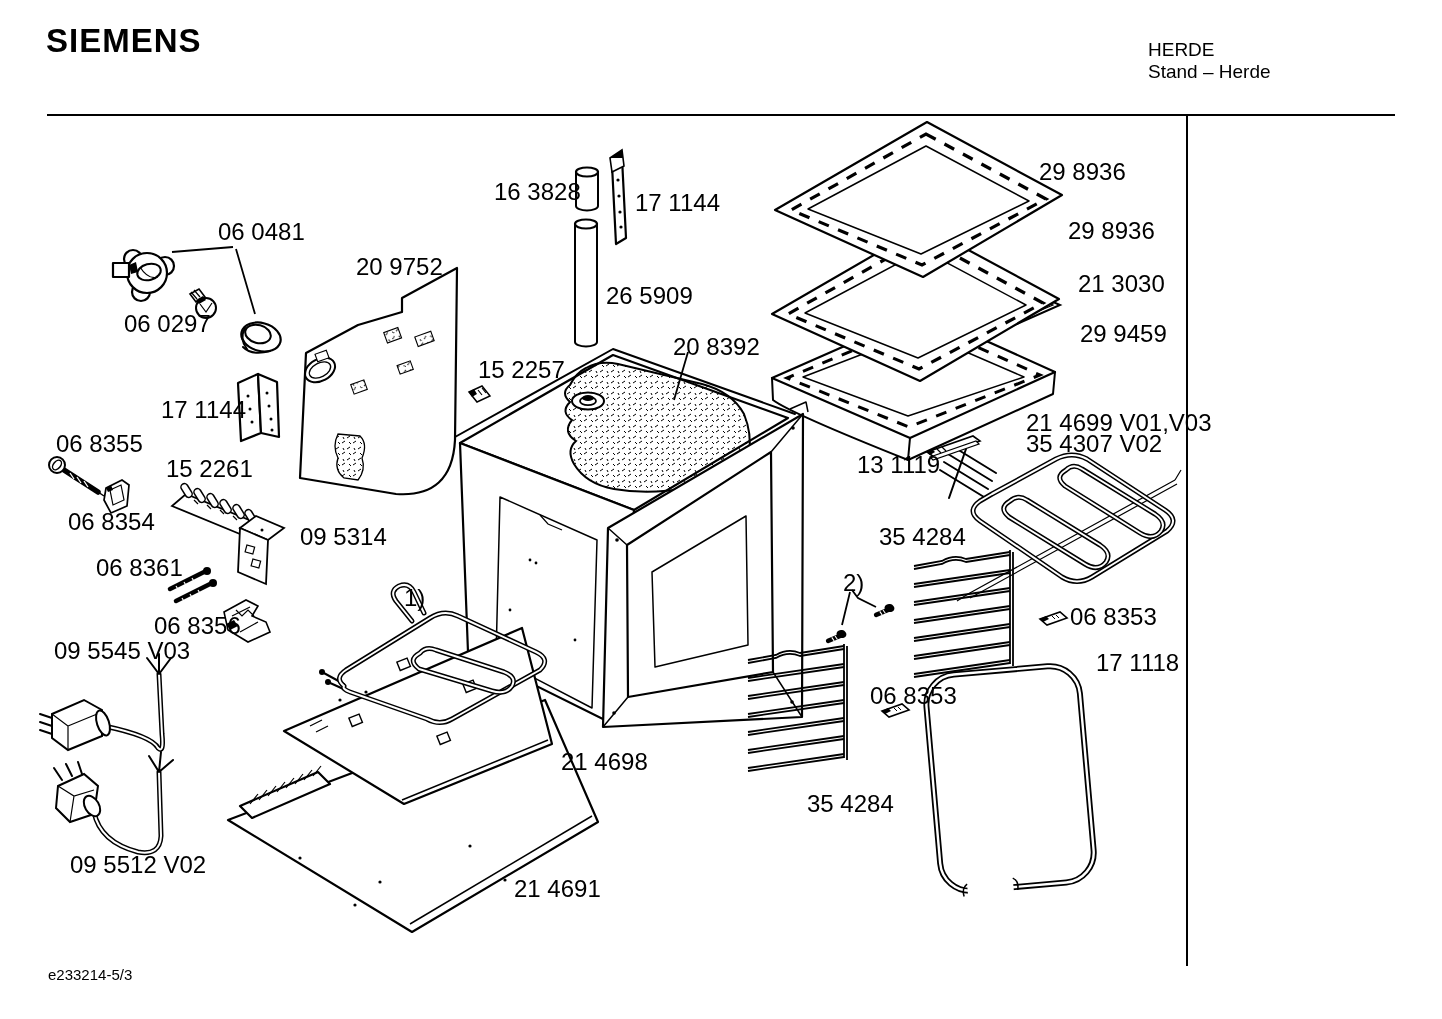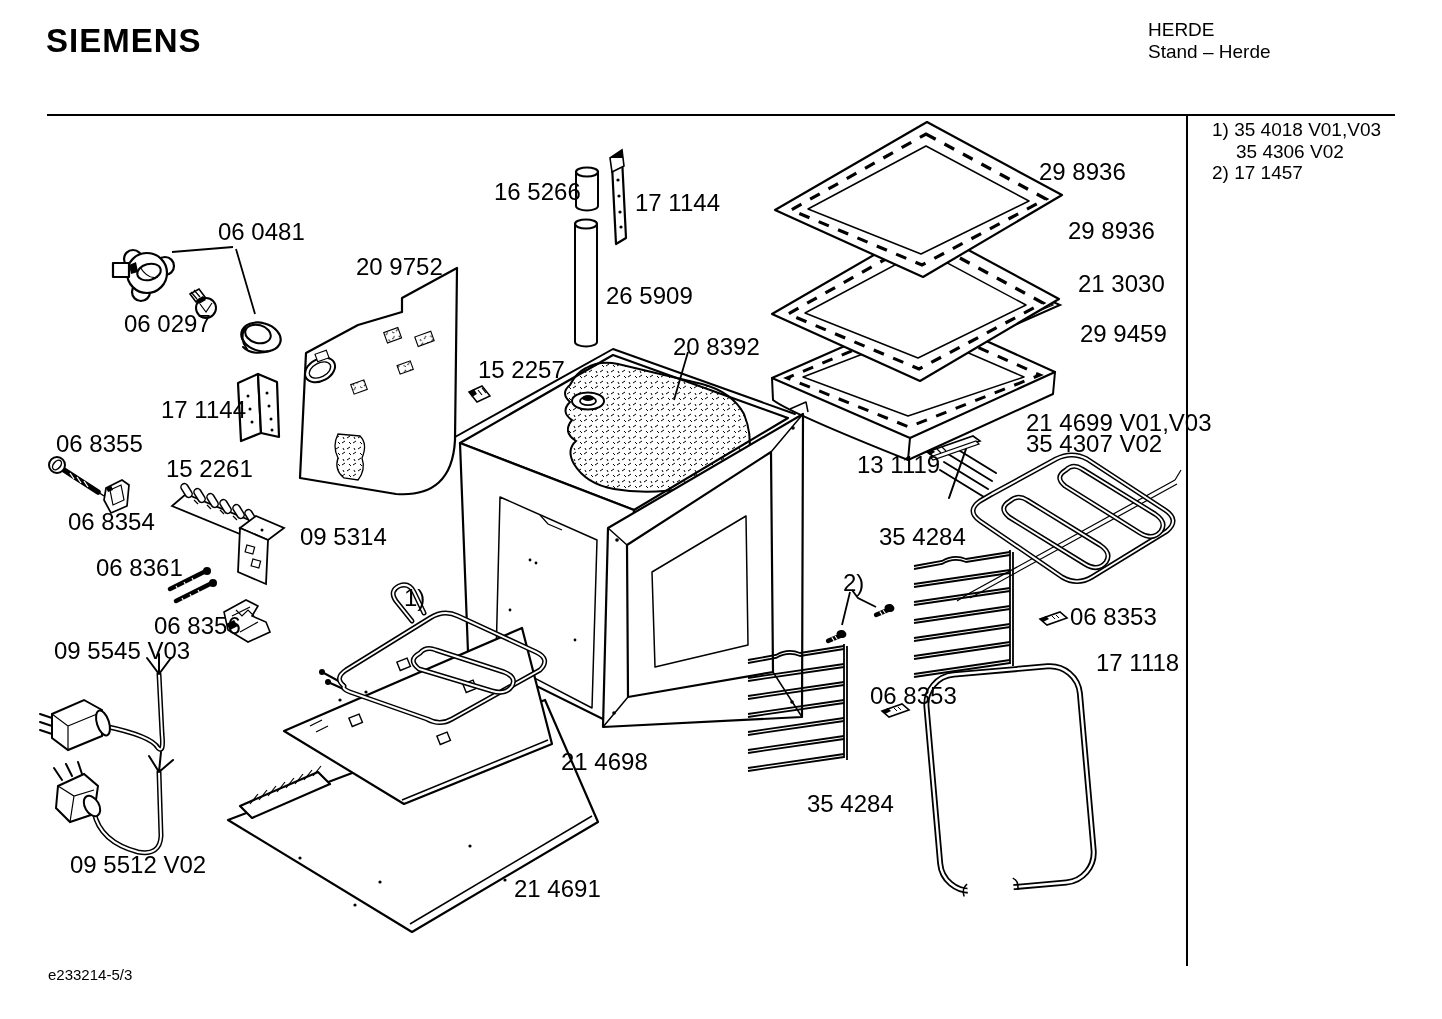--- a/index.html
+++ b/index.html
@@ -1,20 +1,20 @@
 <!DOCTYPE html>
 <html><head>
 <meta charset="utf-8">
 <style>
   html,body{margin:0;padding:0;background:#e8e8e8;}
   .page{position:relative;width:1442px;height:1019px;background:#ffffff;overflow:hidden;
         font-family:"Liberation Sans",sans-serif;color:#000;}
   .brand{position:absolute;left:46px;top:22px;font-size:33px;font-weight:bold;letter-spacing:1px;}
   .models{position:absolute;left:293px;top:28px;font-size:19px;line-height:21.5px;}
-  .cat{position:absolute;left:1148px;top:19px;font-size:19px;line-height:21.5px;}
+  .cat{position:absolute;left:1148px;top:39px;font-size:19px;line-height:21.5px;}
   .rule-h{position:absolute;left:47px;top:114px;width:1348px;height:0;border-top:2.4px solid #000;}
   .rule-v{position:absolute;left:1186px;top:116px;width:0;height:850px;border-left:2.4px solid #000;}
   .notes{position:absolute;left:1212px;top:119px;font-size:19px;line-height:21.5px;}
   .notes .ind{padding-left:24px;}
   .plabel{position:absolute;font-size:24px;line-height:21px;white-space:nowrap;}
   .footer{position:absolute;left:48px;top:966px;font-size:15px;}
   svg{position:absolute;left:0;top:0;}
   .wf{fill:#fff;stroke:#000;stroke-width:2.2;stroke-linejoin:round;}
   .ln{fill:none;stroke:#000;stroke-width:2;stroke-linejoin:round;stroke-linecap:round;}
   .ln15{fill:none;stroke:#000;stroke-width:1.5;stroke-linejoin:round;}
@@ -30,25 +30,20 @@
 
   <div class="brand">SIEMENS</div>
   <div class="cat">
     <div>HERDE</div>
     <div>Stand – Herde</div>
   </div>
 
   <div class="rule-h"></div>
   <div class="rule-v"></div>
 
-  <div class="notes">
-    <div>1) 35 4018 V01,V03</div>
-    <div class="ind">35 4306 V02</div>
-    <div>2) 17 1457</div>
-  </div>
 
   <svg width="1442" height="1019" viewBox="0 0 1442 1019">
     <defs>
       <pattern id="stip" width="11" height="11" patternUnits="userSpaceOnUse">
         <path d="M1 3 L4 1 M6 9 L9 7 M2 8 L3 10 M8 2 L10 4" stroke="#000" stroke-width="1" fill="none"></path>
       </pattern>
       <pattern id="rails" width="8" height="8" patternUnits="userSpaceOnUse" patternTransform="rotate(-23)">
         <line x1="0" y1="2" x2="8" y2="2" stroke="#000" stroke-width="1.3"></line>
       </pattern>
       <g id="trayA">
@@ -351,21 +346,21 @@
       <path d="M58 786 L84 774 L98 786 L94 814 L70 822 L56 808 Z" fill="#fff" stroke="#000" stroke-width="2"></path>
       <path class="thin" d="M58 786 L74 796 L94 790 M74 796 L70 822"></path>
       <path class="ln" d="M62 780 L54 768 M72 776 L66 764 M82 774 L78 762" stroke-width="2.5"></path>
       <ellipse cx="92" cy="806" rx="7" ry="11" transform="rotate(-30 92 806)" fill="#fff" stroke="#000" stroke-width="2"></ellipse>
     </g>
   </svg>
 
   <div class="plabel" style="left:218px;top:221px">06 0481</div>
   <div class="plabel" style="left:124px;top:313px">06 0297</div>
   <div class="plabel" style="left:356px;top:256px">20 9752</div>
-  <div class="plabel" style="left:494px;top:181px">16 5266</div>
+  <div class="plabel" style="left:494px;top:181px">16 3828</div>
   <div class="plabel" style="left:635px;top:192px">17 1144</div>
   <div class="plabel" style="left:606px;top:285px">26 5909</div>
   <div class="plabel" style="left:1039px;top:161px">29 8936</div>
   <div class="plabel" style="left:1068px;top:220px">29 8936</div>
   <div class="plabel" style="left:1078px;top:273px">21 3030</div>
   <div class="plabel" style="left:1080px;top:323px">29 9459</div>
   <div class="plabel" style="left:673px;top:336px">20 8392</div>
   <div class="plabel" style="left:478px;top:359px">15 2257</div>
   <div class="plabel" style="left:161px;top:399px">17 1144</div>
   <div class="plabel" style="left:56px;top:433px">06 8355</div>

